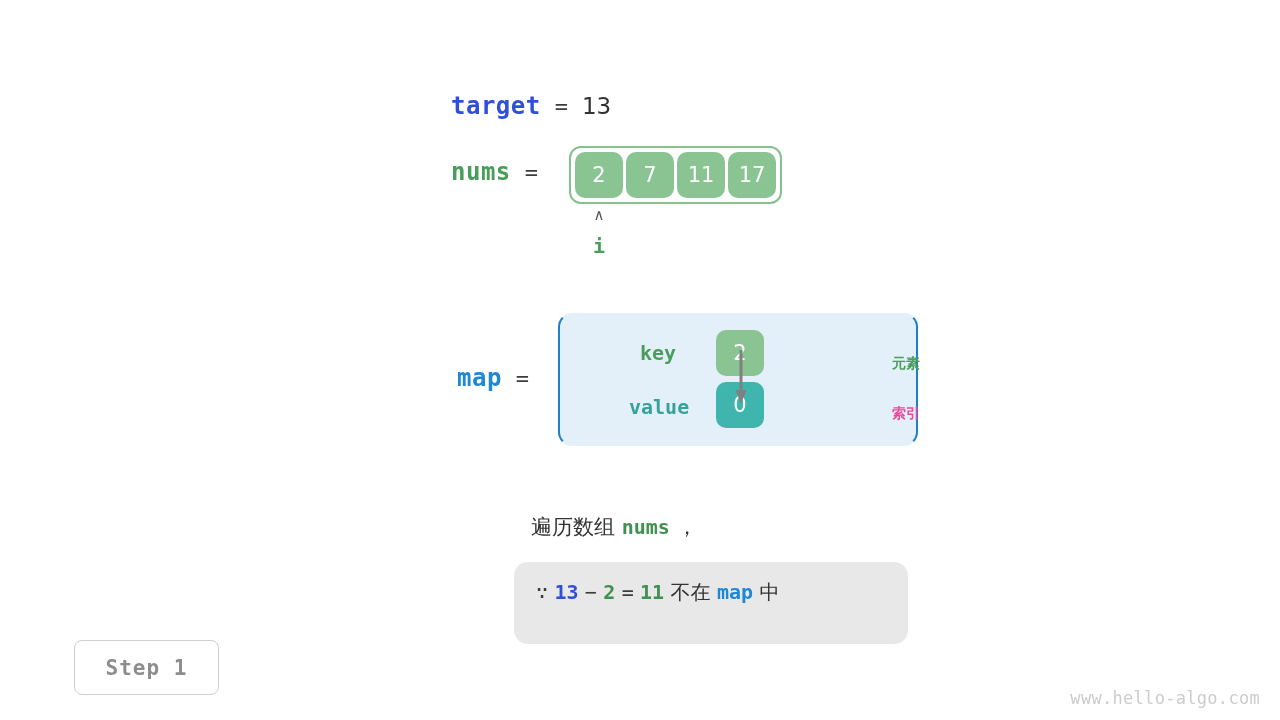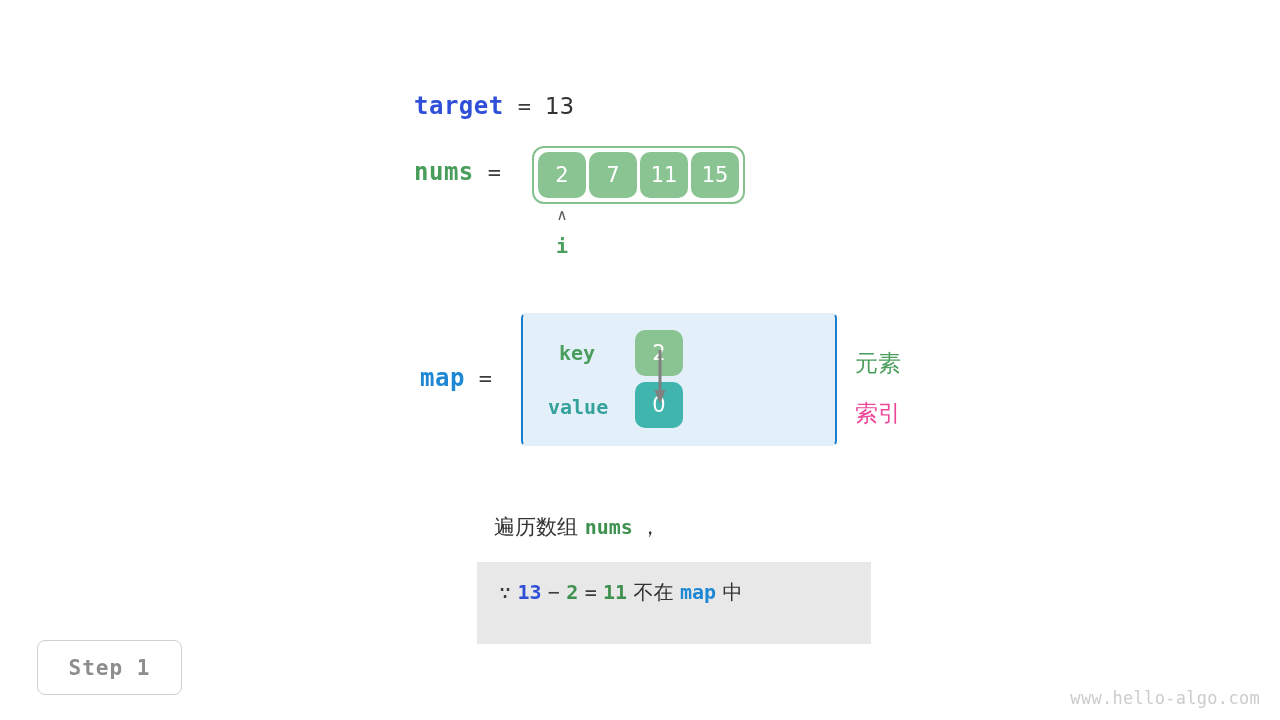--- a/index.html
+++ b/index.html
@@ -11,20 +11,21 @@
     height: 720px;
     background: #ffffff;
     font-family: "DejaVu Sans Mono", "Liberation Mono", monospace;
     position: relative;
     overflow: hidden;
   }
 
   .stage {
     position: absolute;
     inset: 0;
+    margin-left: 37px;
   }
 
   
   .target-row {
     position: absolute;
     left: 414px;
     top: 92px;
     display: flex;
     align-items: baseline;
     gap: 14px;
@@ -126,21 +127,22 @@
   .map-box {
     position: absolute;
     left: 521px;
     top: 313px;
     width: 312px;
     height: 129px;
     background: #e3f0fa;
     border: 2px solid #1b7fd0;
     border-top-color: transparent;
     border-bottom-color: transparent;
-    border-radius: 5px;
+    border-radius: 14px;
+    padding-left: 44px;
   }
   .map-inner {
     position: relative;
     width: 100%;
     height: 100%;
   }
   .kv-label {
     position: absolute;
     font-size: 20px;
     font-weight: bold;
@@ -188,22 +190,22 @@
   }
 
   
   .legend {
     position: absolute;
     left: 855px;
     top: 338px;
     font-family: "DejaVu Sans", "Liberation Sans", sans-serif;
   }
   .legend div {
-    font-size: 23px;
-    font-weight: normal;
+    font-size: 14px;
+    font-weight: bold;
     line-height: 50px;
   }
   .legend-el { color: #4a9e5c; }
   .legend-idx { color: #ec4899; }
 
   
   .caption {
     position: absolute;
     left: 494px;
     top: 513px;
@@ -220,21 +222,21 @@
   }
 
   
   .note-box {
     position: absolute;
     left: 477px;
     top: 562px;
     width: 394px;
     height: 82px;
     background: #e8e8e8;
-    border-radius: 0;
+    border-radius: 14px;
     box-sizing: border-box;
     padding: 12px 22px 0 22px;
   }
   .note-line {
     font-size: 20px;
     color: #333333;
     font-family: "DejaVu Sans", "Liberation Sans", sans-serif;
     white-space: nowrap;
     line-height: 37px;
   }
@@ -299,21 +301,21 @@
 
   <div class="nums-row">
     <span class="var-nums">nums</span>
     <span class="eq">=</span>
   </div>
 
   <div class="array-wrap">
     <div class="cell">2</div>
     <div class="cell">7</div>
     <div class="cell">11</div>
-    <div class="cell">15</div>
+    <div class="cell">17</div>
   </div>
 
   <div class="pointer-group">
     <div class="caret">∧</div>
     <div class="pointer-label">i</div>
   </div>
 
   <div class="map-label">
     <span class="var-map">map</span>
     <span class="eq">=</span>

